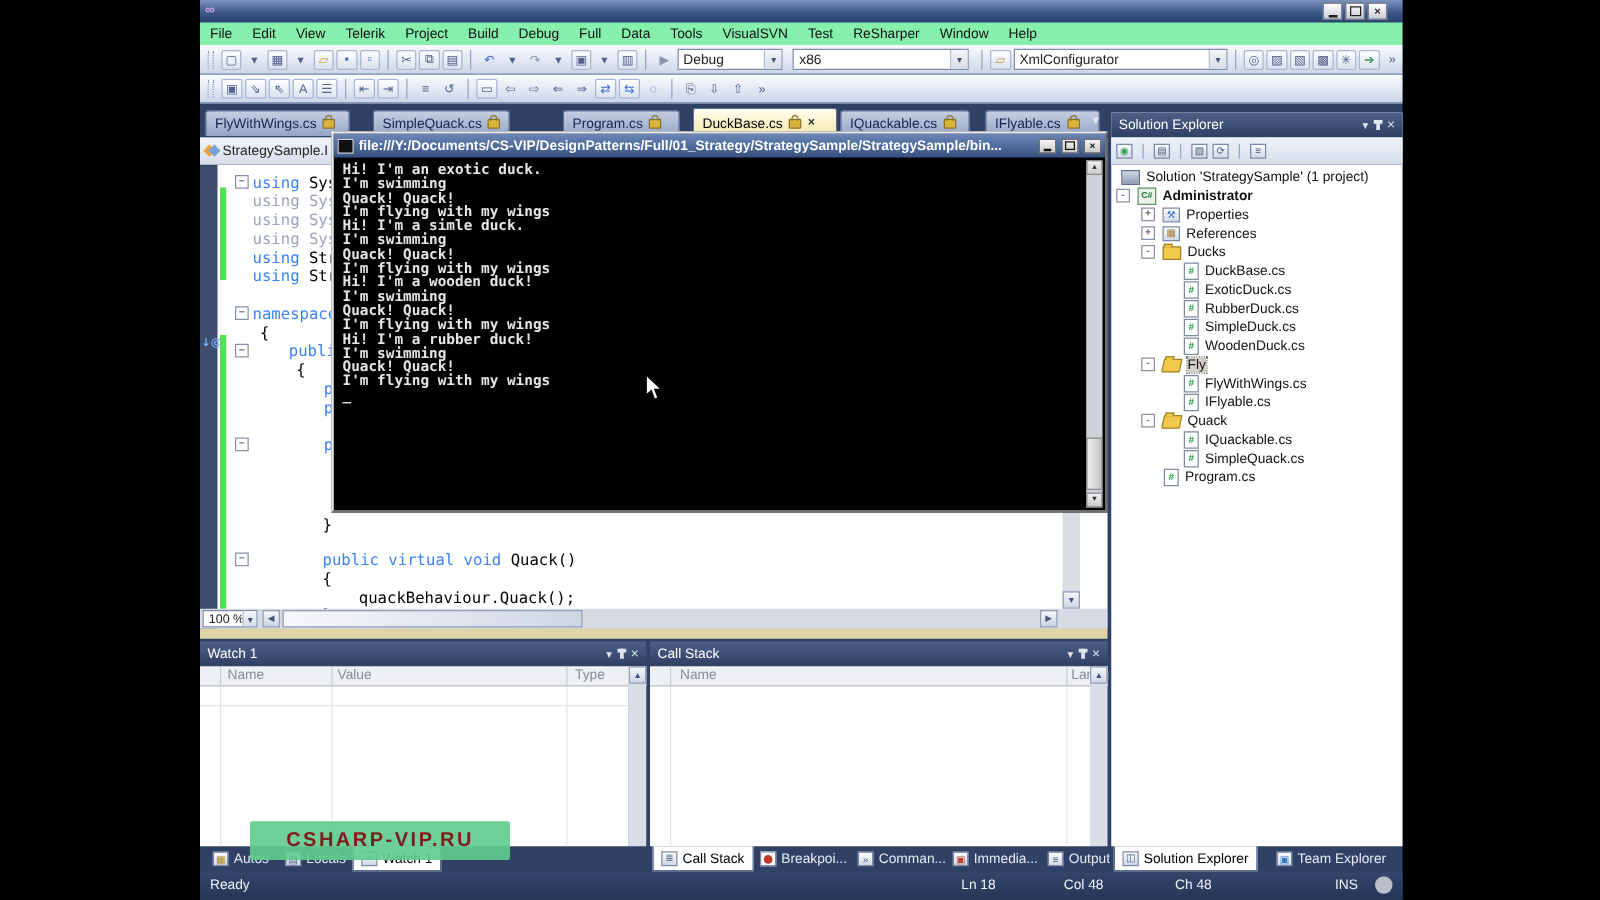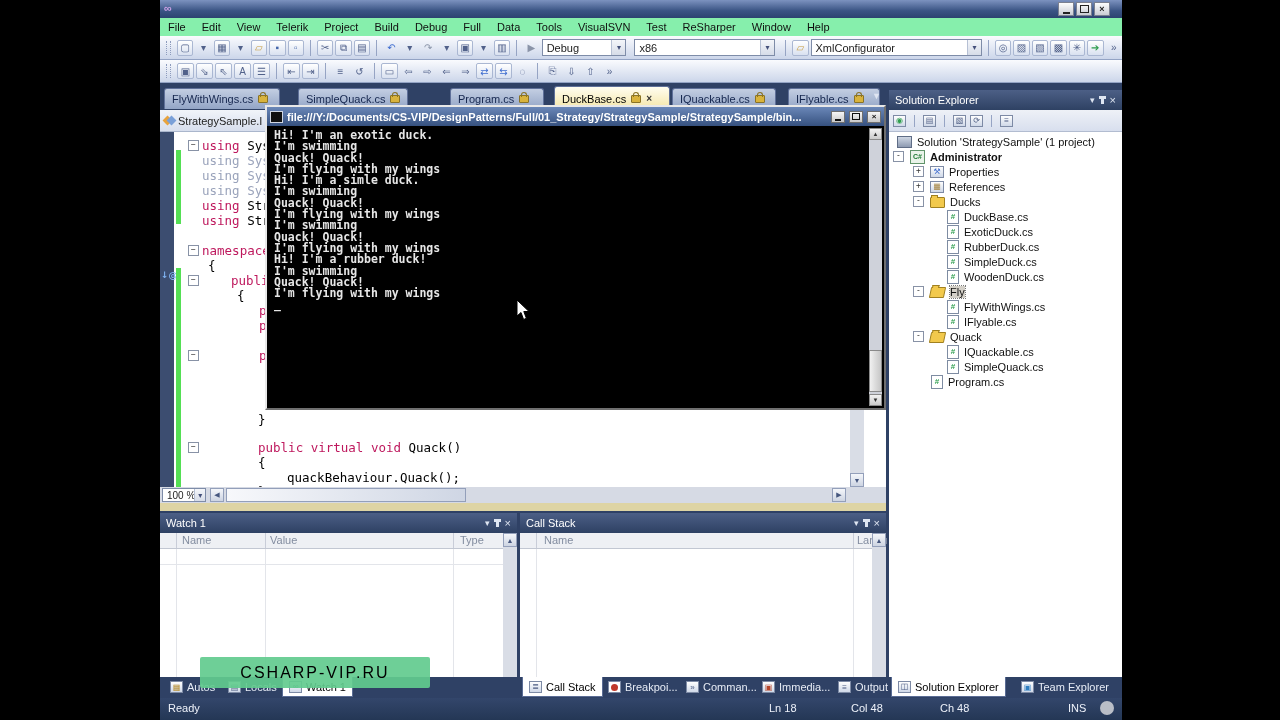--- a/index.html
+++ b/index.html
@@ -50,21 +50,21 @@
   
   .editor{left:0;top:110px;width:726px;height:393px;background:#fff;overflow:hidden}
   .crumb{position:absolute;left:0;top:0;width:726px;height:22px;background:linear-gradient(#f1f4f9,#d7deed);
          border-bottom:1px solid #aab6cc;display:flex;align-items:center;font-size:11px;color:#222;padding-left:4px;box-sizing:border-box}
   .diam{width:7px;height:7px;transform:rotate(45deg);margin-right:3px}
   .gutter{position:absolute;left:0;top:22px;width:14px;height:371px;background:#3c4d70}
   .changebar{position:absolute;left:16px;width:5px;background:#54df54}
   .expbox{position:absolute;left:28px;width:9px;height:9px;background:#fff;border:1px solid #8892a6;
           font:8px/8px "DejaVu Sans Mono",monospace;text-align:center;color:#333;box-sizing:content-box}
   .codeline{position:absolute;font:12.5px/15px "DejaVu Sans Mono",monospace;color:#000;white-space:pre}
-  .codeline .kw{color:#be185d}
+  .codeline .kw{color:#3b82f6}
   .codeline.gray .kw,.codeline.gray .id{color:#9aa3bb}
   .marginmark{position:absolute;left:1px;font:bold 9px/11px "DejaVu Sans",sans-serif;color:#7fb2f0}
 
   
   .strack{background:#d9dde6}
   .sbtn{background:linear-gradient(#f4f6fa,#cdd4e2);border:1px solid #939fba;color:#45567e;display:flex;
         align-items:center;justify-content:center;font-size:7px;box-sizing:border-box}
   .sthumb{background:linear-gradient(90deg,#f7f8fb,#cfd6e4);border:1px solid #939fba;box-sizing:border-box}
 
   
@@ -123,23 +123,23 @@
            color:#1c7a33;text-align:center;flex:none;margin-right:5px}
   .solico{width:13px;height:10px;background:linear-gradient(#cfd7e4,#8d9ab1);border:1px solid #5f6d86;flex:none;margin-right:5px}
   .geníco{flex:none;margin-right:5px}
   .selgray{background:#d4d0c8;outline:1px dotted #7a7a7a}
 
   
   .statusbar{left:0;top:698px;width:962px;height:22px;background:linear-gradient(#33466b,#243755);color:#eef2fa;font-size:11px}
   .stxt{position:absolute;top:4px}
 
   
-  .watermark{left:200px;top:657px;width:230px;height:31px;background:rgba(98,203,142,.92);z-index:50;
-             display:flex;align-items:center;justify-content:center;font-weight:normal;font-size:16px;
-             letter-spacing:2px;color:#000000;border-radius:2px}
+  .watermark{left:200px;top:657px;width:208px;height:31px;background:rgba(98,203,142,.92);z-index:50;
+             display:flex;align-items:center;justify-content:center;font-weight:bold;font-size:16px;
+             letter-spacing:2px;color:#7f1d1d;border-radius:2px}
   .tanstrip{left:0;top:503px;width:726px;height:8px;background:#ded4a4}
   .reccircle{width:14px;height:14px;border-radius:50%;background:#b9bec7;position:absolute}
 </style>
 </head>
 <body>
 
 <div id="screen">
 <div id="vswin">
 
   <div class="a titlebar">
@@ -349,20 +349,21 @@
     <div class="cbody">
       <div style="padding:2px 0 0 5px">
         <div class="cline">Hi! I'm an exotic duck.</div>
         <div class="cline">I'm swimming</div>
         <div class="cline">Quack! Quack!</div>
         <div class="cline">I'm flying with my wings</div>
         <div class="cline">Hi! I'm a simle duck.</div>
         <div class="cline">I'm swimming</div>
         <div class="cline">Quack! Quack!</div>
         <div class="cline">I'm flying with my wings</div>
+        <div class="cline">Hi! I'm a wooden duck!</div>
         <div class="cline">I'm swimming</div>
         <div class="cline">Quack! Quack!</div>
         <div class="cline">I'm flying with my wings</div>
         <div class="cline">Hi! I'm a rubber duck!</div>
         <div class="cline">I'm swimming</div>
         <div class="cline">Quack! Quack!</div>
         <div class="cline">I'm flying with my wings</div>
         <div class="cline">_</div>
       </div>
       <div class="cscroll">

